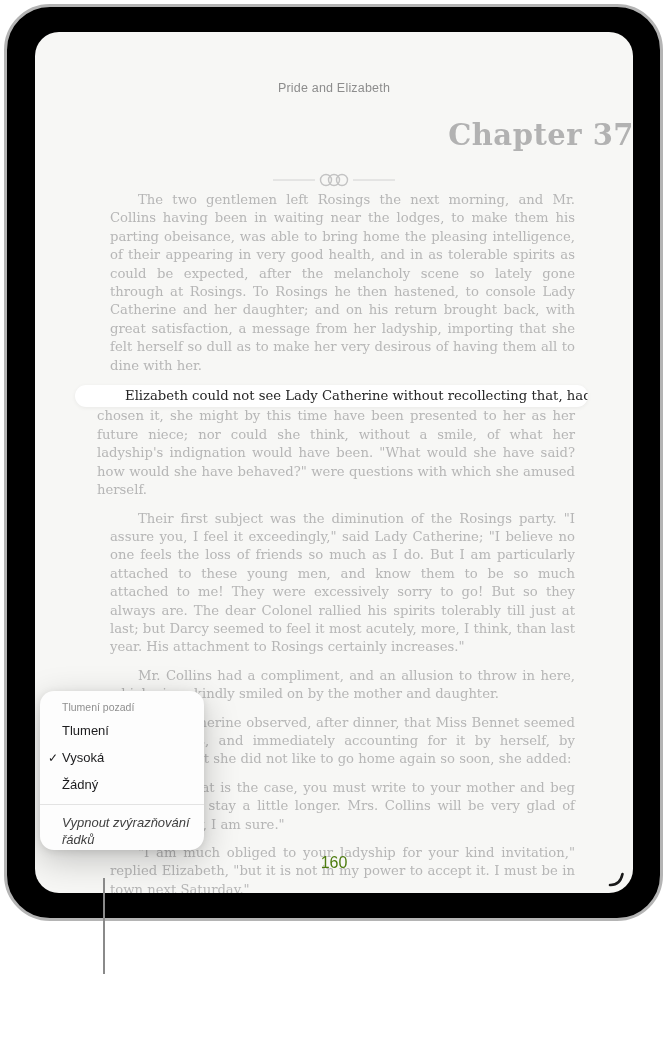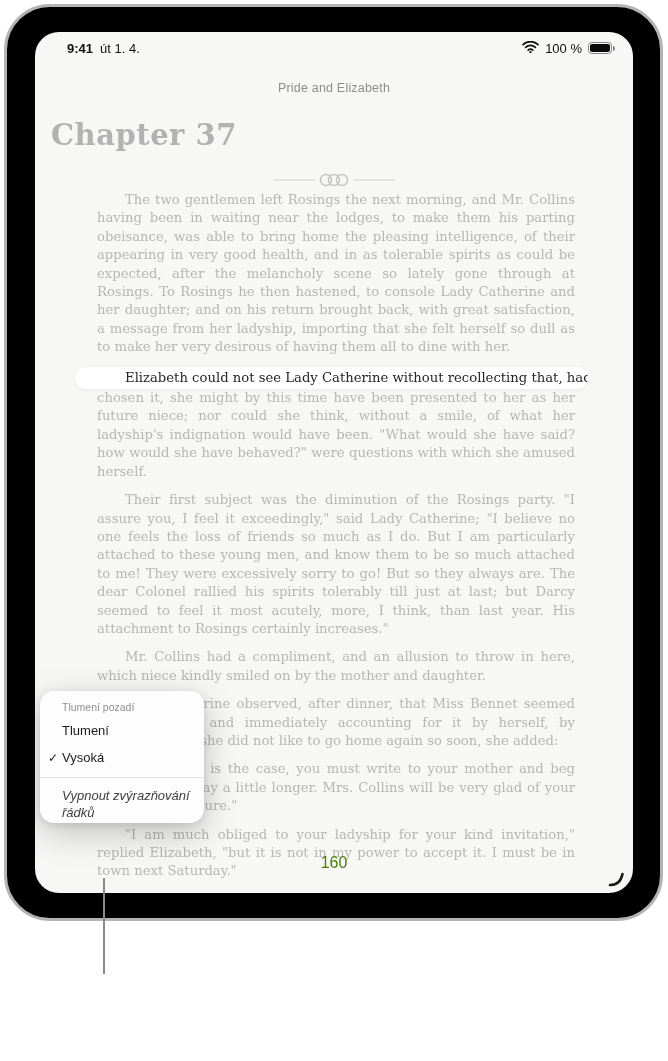--- a/index.html
+++ b/index.html
@@ -36,33 +36,33 @@
   .battery-nub {
     position:absolute; right:-4px; top:3px; width:2.5px; height:5px;
     background:#88888c; border-radius:0 2px 2px 0;
   }
   
   .book-title {
     position:absolute; top:49px; left:0; width:100%; text-align:center;
     font-size:12.5px; color:#8d8d8d; letter-spacing:.2px;
   }
   .chapter-title {
-    position:absolute; top:86px; left:16px; width:100%; text-align:left;
+    position:absolute; top:86px; left:1px; width:100%; text-align:right;
     font-family:"DejaVu Serif", serif; font-weight:700;
     font-size:29px; color:#b2b2b2; letter-spacing:.5px;
   }
   .ornament { position:absolute; top:140px; left:0; width:100%; text-align:center; }
   
   .body-text {
     position:absolute; left:62px; top:159px; width:478px;
     font-family:"DejaVu Serif", serif; font-size:13.2px; line-height:18.4px;
     color:#b6b6b6; text-align:justify;
   }
   .body-text p { margin:0 0 10px 0; }
-  .body-text p.indent { text-indent:28px; }
+  .body-text p.indent { text-indent:28px;margin-left:13px; }
   .pill {
     display:block; margin-left:-22px; margin-right:-13px;
     background:#ffffff; border-radius:12px;
     padding:2px 14px 2px 50px; color:#262626;
     box-shadow:0 1px 4px rgba(0,0,0,0.06);
     white-space:nowrap; overflow:hidden; text-indent:0;
   }
   .page-number {
     position:absolute; top:822px; left:0; width:100%; text-align:center;
     font-size:16px; color:#4d7c0f;
@@ -94,41 +94,20 @@
 </style>
 </head>
 <body>
 
 <div class="page">
 
   <div class="device-frame"></div>
 
   <div class="screen">
 
-    <div class="status-bar">
-      <div class="status-left">
-        <span class="status-time">9:41</span>
-        <span class="status-date">út 1. 4.</span>
-      </div>
-      <div class="status-right">
-        <span>
-          <svg width="17" height="12" viewBox="0 0 17 12">
-            <path d="M1 3.6 C3.1 1.6 5.7 0.6 8.5 0.6 C11.3 0.6 13.9 1.6 16 3.6" stroke="#111" stroke-width="1.7" fill="none" stroke-linecap="round"></path>
-            <path d="M3.6 6.4 C5 5.1 6.7 4.4 8.5 4.4 C10.3 4.4 12 5.1 13.4 6.4" stroke="#111" stroke-width="1.7" fill="none" stroke-linecap="round"></path>
-            <path d="M6.2 9.1 C6.9 8.5 7.7 8.2 8.5 8.2 C9.3 8.2 10.1 8.5 10.8 9.1" stroke="#111" stroke-width="1.7" fill="none" stroke-linecap="round"></path>
-            <circle cx="8.5" cy="11" r="1.1" fill="#111"></circle>
-          </svg>
-        </span>
-        <span>100 %</span>
-        <span class="battery">
-          <span class="battery-fill"></span>
-          <span class="battery-nub"></span>
-        </span>
-      </div>
-    </div>
 
     <div class="book-title">Pride and Elizabeth</div>
     <div class="chapter-title">Chapter 37</div>
     <div class="ornament">
       <svg width="130" height="16" viewBox="0 0 130 16">
         <line x1="4" y1="8" x2="46" y2="8" stroke="#d2d2d2" stroke-width="1"></line>
         <circle cx="57" cy="8" r="5.5" fill="none" stroke="#c3c3c3" stroke-width="1.4"></circle>
         <circle cx="65" cy="8" r="5.5" fill="none" stroke="#c3c3c3" stroke-width="1.4"></circle>
         <circle cx="73" cy="8" r="5.5" fill="none" stroke="#c3c3c3" stroke-width="1.4"></circle>
         <line x1="84" y1="8" x2="126" y2="8" stroke="#d2d2d2" stroke-width="1"></line>
@@ -157,20 +136,24 @@
     <div class="popup">
       <div class="popup-title">Tlumení pozadí</div>
       <div class="popup-row">
         <span class="popup-check"></span>
         <span>Tlumení</span>
       </div>
       <div class="popup-row">
         <span class="popup-check">✓</span>
         <span>Vysoká</span>
       </div>
+      <div class="popup-row">
+        <span class="popup-check"></span>
+        <span>Žádný</span>
+      </div>
       <div class="popup-divider"></div>
       <div class="popup-footer">Vypnout zvýrazňování řádků</div>
     </div>
 
   </div>
 
   <div class="callout-line"></div>
 
 </div>
 

